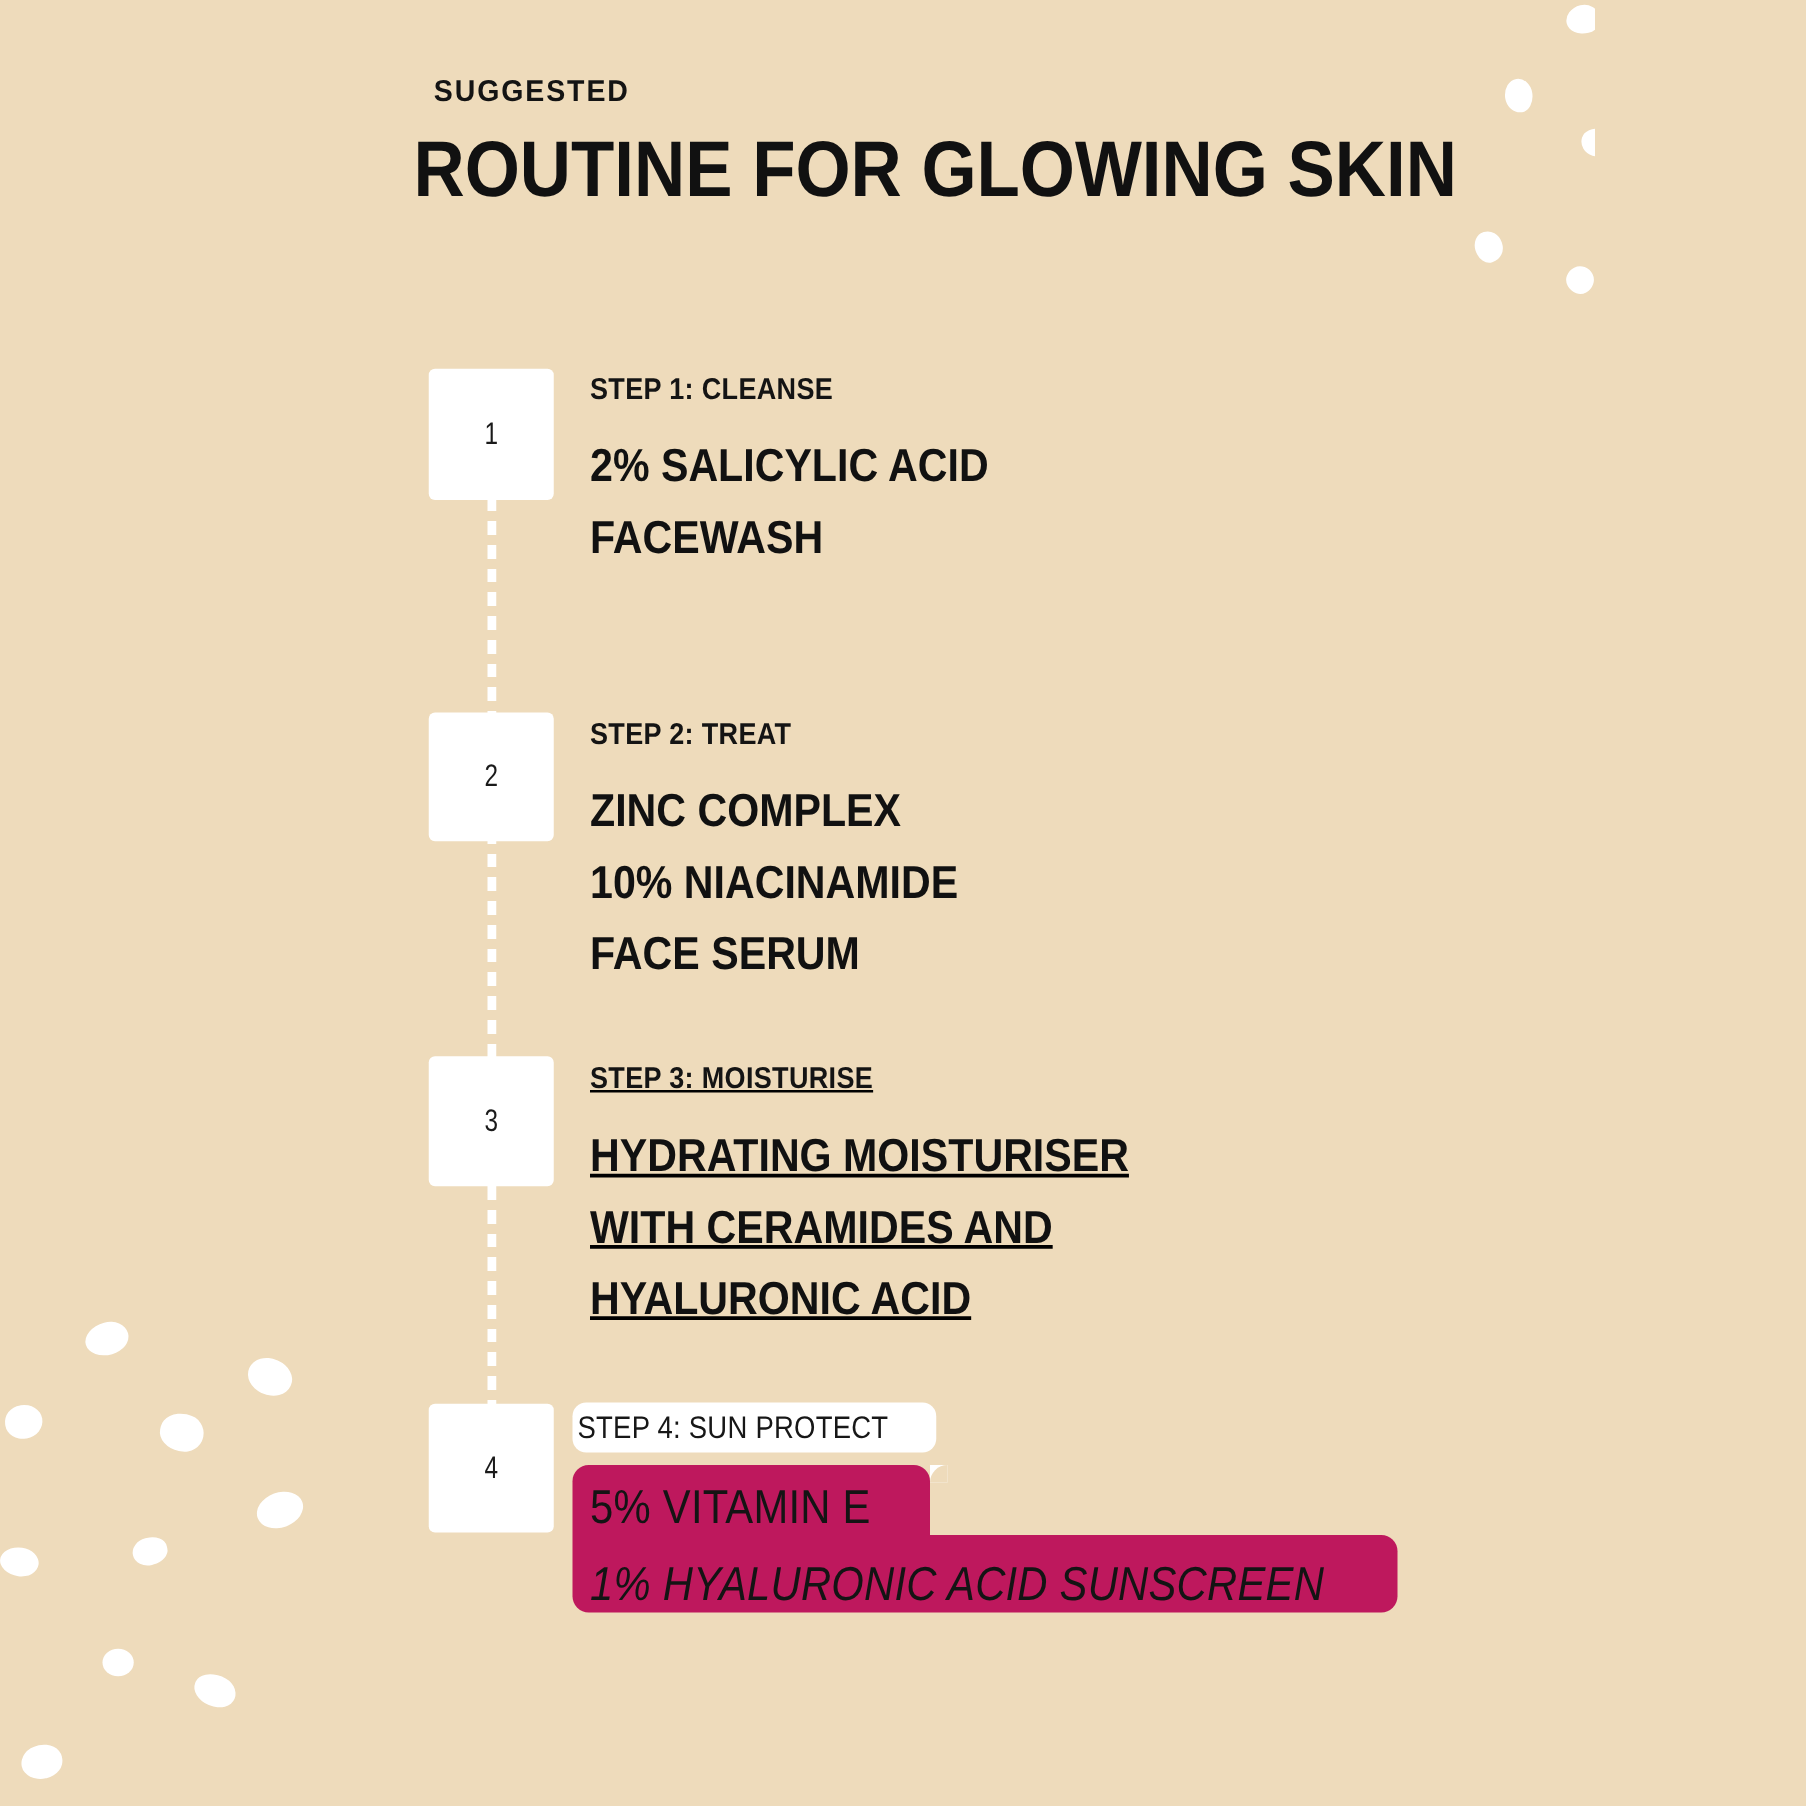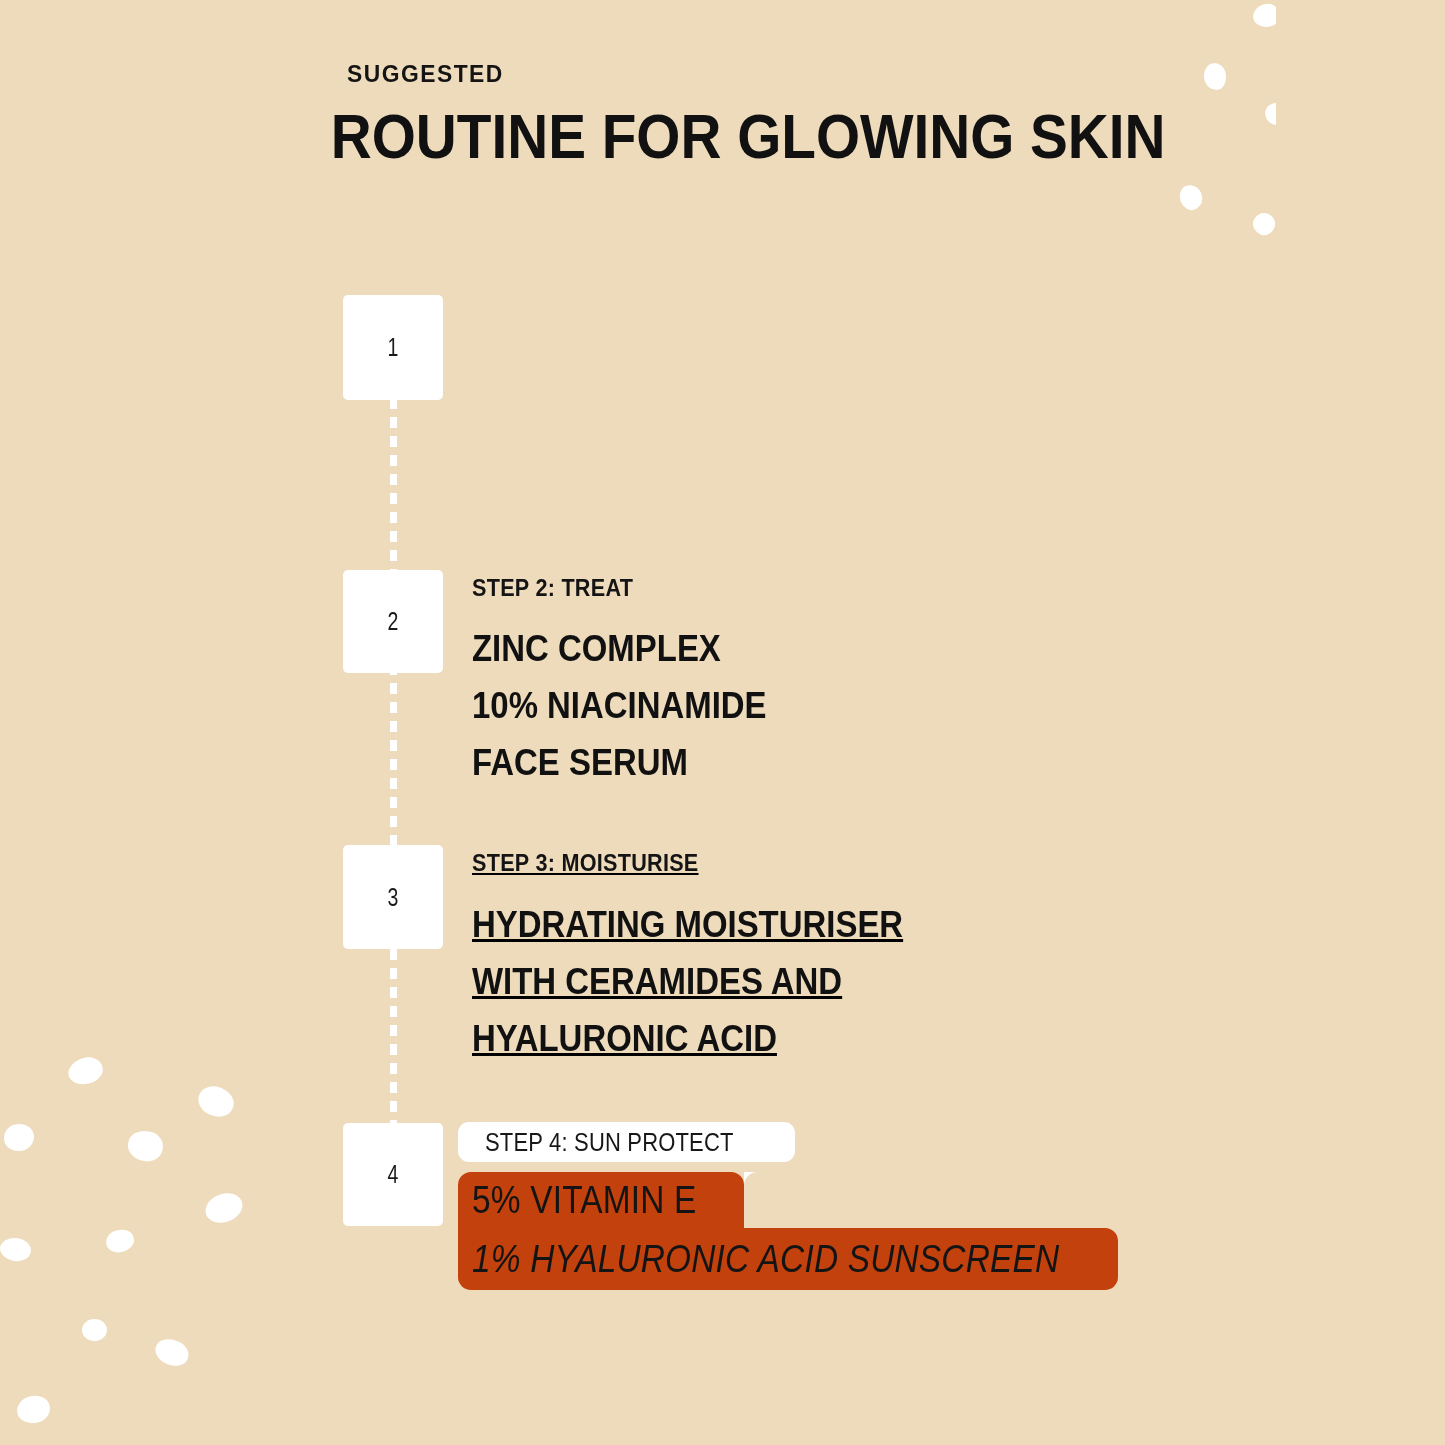--- a/index.html
+++ b/index.html
@@ -118,43 +118,43 @@
     transform:scaleX(0.89);
     transform-origin:left center;
   }
 
   
   .step4-label-plate {
     position:absolute;
     left:458px;
     top:1122px;
     height:40px;
-    padding:0 27px;
+    padding:0 4px;
     background:#FFFFFF;
     border-radius:11px;
     display:flex; align-items:center;
   }
   .step4-label-plate .t {
     font-family:"Liberation Sans", sans-serif;
     font-weight:400;
     font-size:25px;
     letter-spacing:0.2px;
     color:#171717;
     white-space:nowrap;
     transform:scaleX(0.88);
     transform-origin:left center;
   }
 
   
   .step4-plate-group { position:absolute; left:458px; top:1172px; }
   .plate-row {
     position:relative;
-    background:#c2410c;
+    background:#be185d;
     height:56px;
-    display:flex; align-items:center;
+    display:flex; align-items:flex-end;
   }
   .plate-row .t {
     font-family:"Liberation Sans", sans-serif;
     font-weight:400;
     font-size:38px;
     letter-spacing:0.2px;
     color:#141414;
     white-space:nowrap;
     padding-left:16px;
     transform:scaleX(0.88);
@@ -212,20 +212,27 @@
   <div class="header">
     <div class="kicker">SUGGESTED</div>
     <div class="headline">ROUTINE FOR GLOWING SKIN</div>
   </div>
 
   <div class="timeline-line"></div>
 
   <div class="num-box" style="top:295px; height:105px;">
     <span class="num">1</span>
   </div>
+  <div class="step-block" style="top:300px;">
+    <div class="step-label">STEP 1: CLEANSE</div>
+    <div class="step-body" style="margin-top:20px;">
+      <div>2% SALICYLIC ACID</div>
+      <div>FACEWASH</div>
+    </div>
+  </div>
 
   <div class="num-box" style="top:570px; height:103px;">
     <span class="num">2</span>
   </div>
   <div class="step-block" style="top:576px;">
     <div class="step-label">STEP 2: TREAT</div>
     <div class="step-body" style="margin-top:20px;">
       <div>ZINC COMPLEX</div>
       <div>10% NIACINAMIDE</div>
       <div>FACE SERUM</div>

